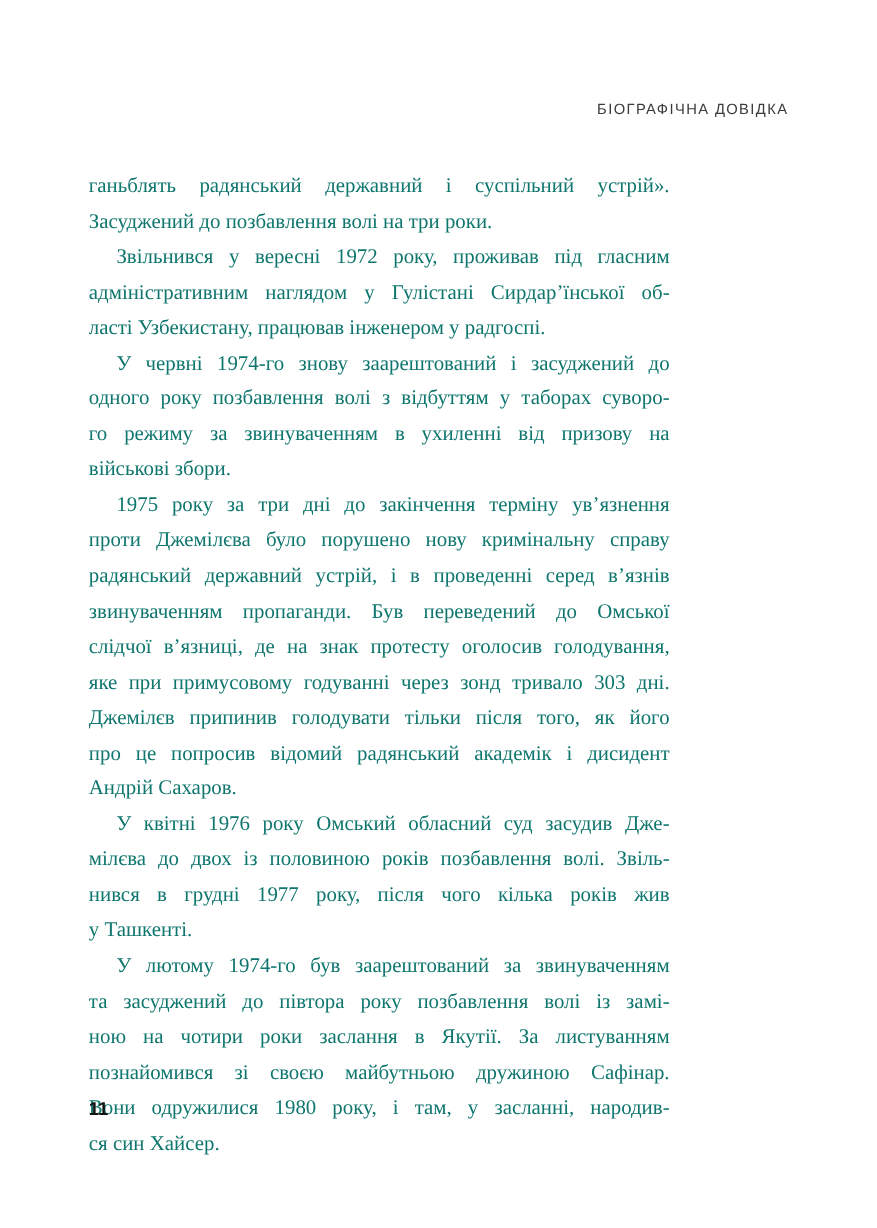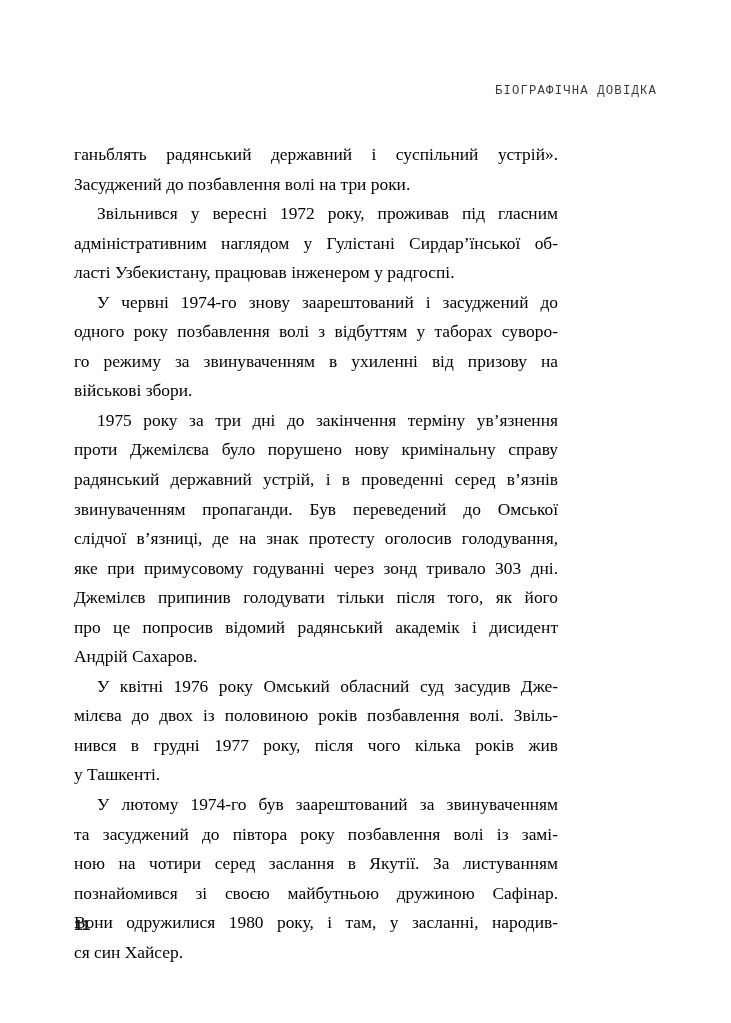--- a/index.html
+++ b/index.html
@@ -18,42 +18,42 @@
     font-family: "Liberation Serif", "DejaVu Serif", serif;
   }
 
   
   .running-head {
     position: absolute;
     top: 84px;
     left: 74px;
     width: 583px;
     text-align: right;
-    font-family: Liberation Mono, monospace;
+    font-family: Liberation Sans, sans-serif;
     font-size: 12.3px;
     line-height: 15px;
     letter-spacing: 1.15px;
     color: #3b3b3b;
     text-transform: uppercase;
     white-space: nowrap;
   }
 
   
   .textblock {
     position: absolute;
     top: 140px;
     left: 74px;
     width: 484px;
   }
 
   .para {
     margin: 0;
     font-size: 17.4px;
     line-height: 29.55px;
-    color: #000000;
+    color: #0f766e;
     text-align: justify;
     text-justify: inter-word;
     hyphens: none;
     -webkit-hyphens: none;
   }
 
   
   .para .l {
     display: block;
     text-align: justify;
@@ -119,21 +119,21 @@
       </p>
       <p class="para">
         <span class="l indent">У квітні 1976 року Омський обласний суд засудив Дже-</span>
         <span class="l">мілєва до двох із половиною років позбавлення волі. Звіль-</span>
         <span class="l">нився в грудні 1977 року, після чого кілька років жив</span>
         <span class="l last">у Ташкенті.</span>
       </p>
       <p class="para">
         <span class="l indent">У лютому 1974-го був заарештований за звинуваченням</span>
         <span class="l">та засуджений до півтора року позбавлення волі із замі-</span>
-        <span class="l">ною на чотири серед заслання в Якутії. За листуванням</span>
+        <span class="l">ною на чотири роки заслання в Якутії. За листуванням</span>
         <span class="l">познайомився зі своєю майбутньою дружиною Сафінар.</span>
         <span class="l">Вони одружилися 1980 року, і там, у засланні, народив-</span>
         <span class="l last">ся син Хайсер.</span>
       </p>
     </div>
 
   <div class="folio">11</div>
 
 </div>
 

